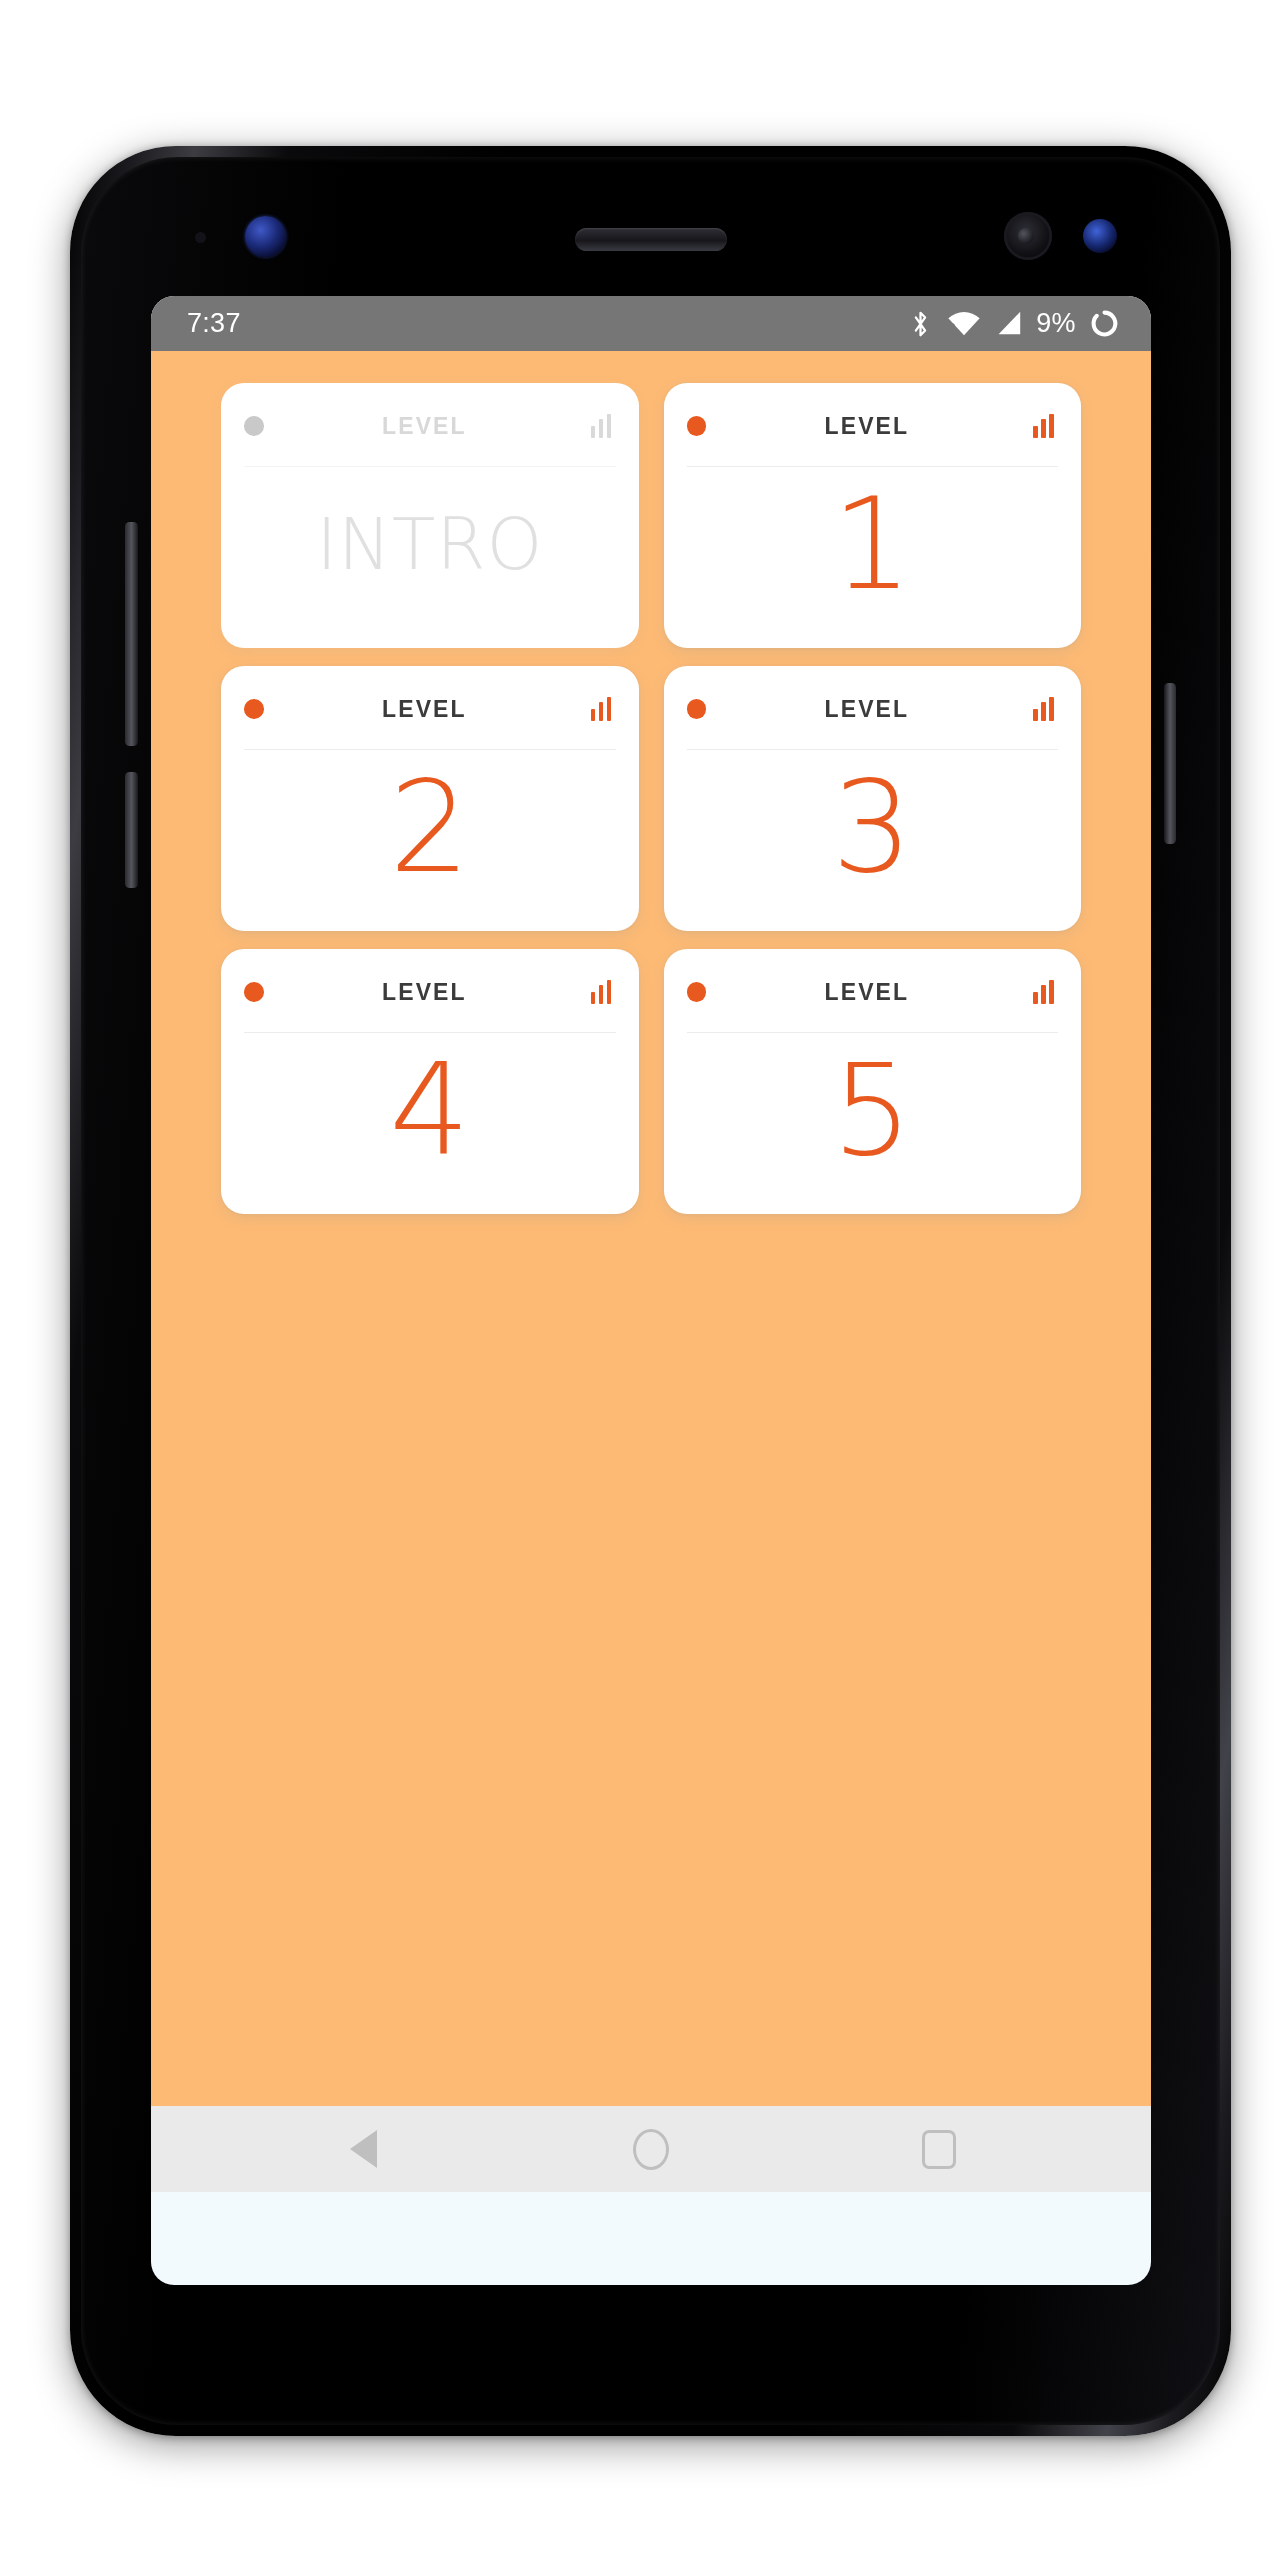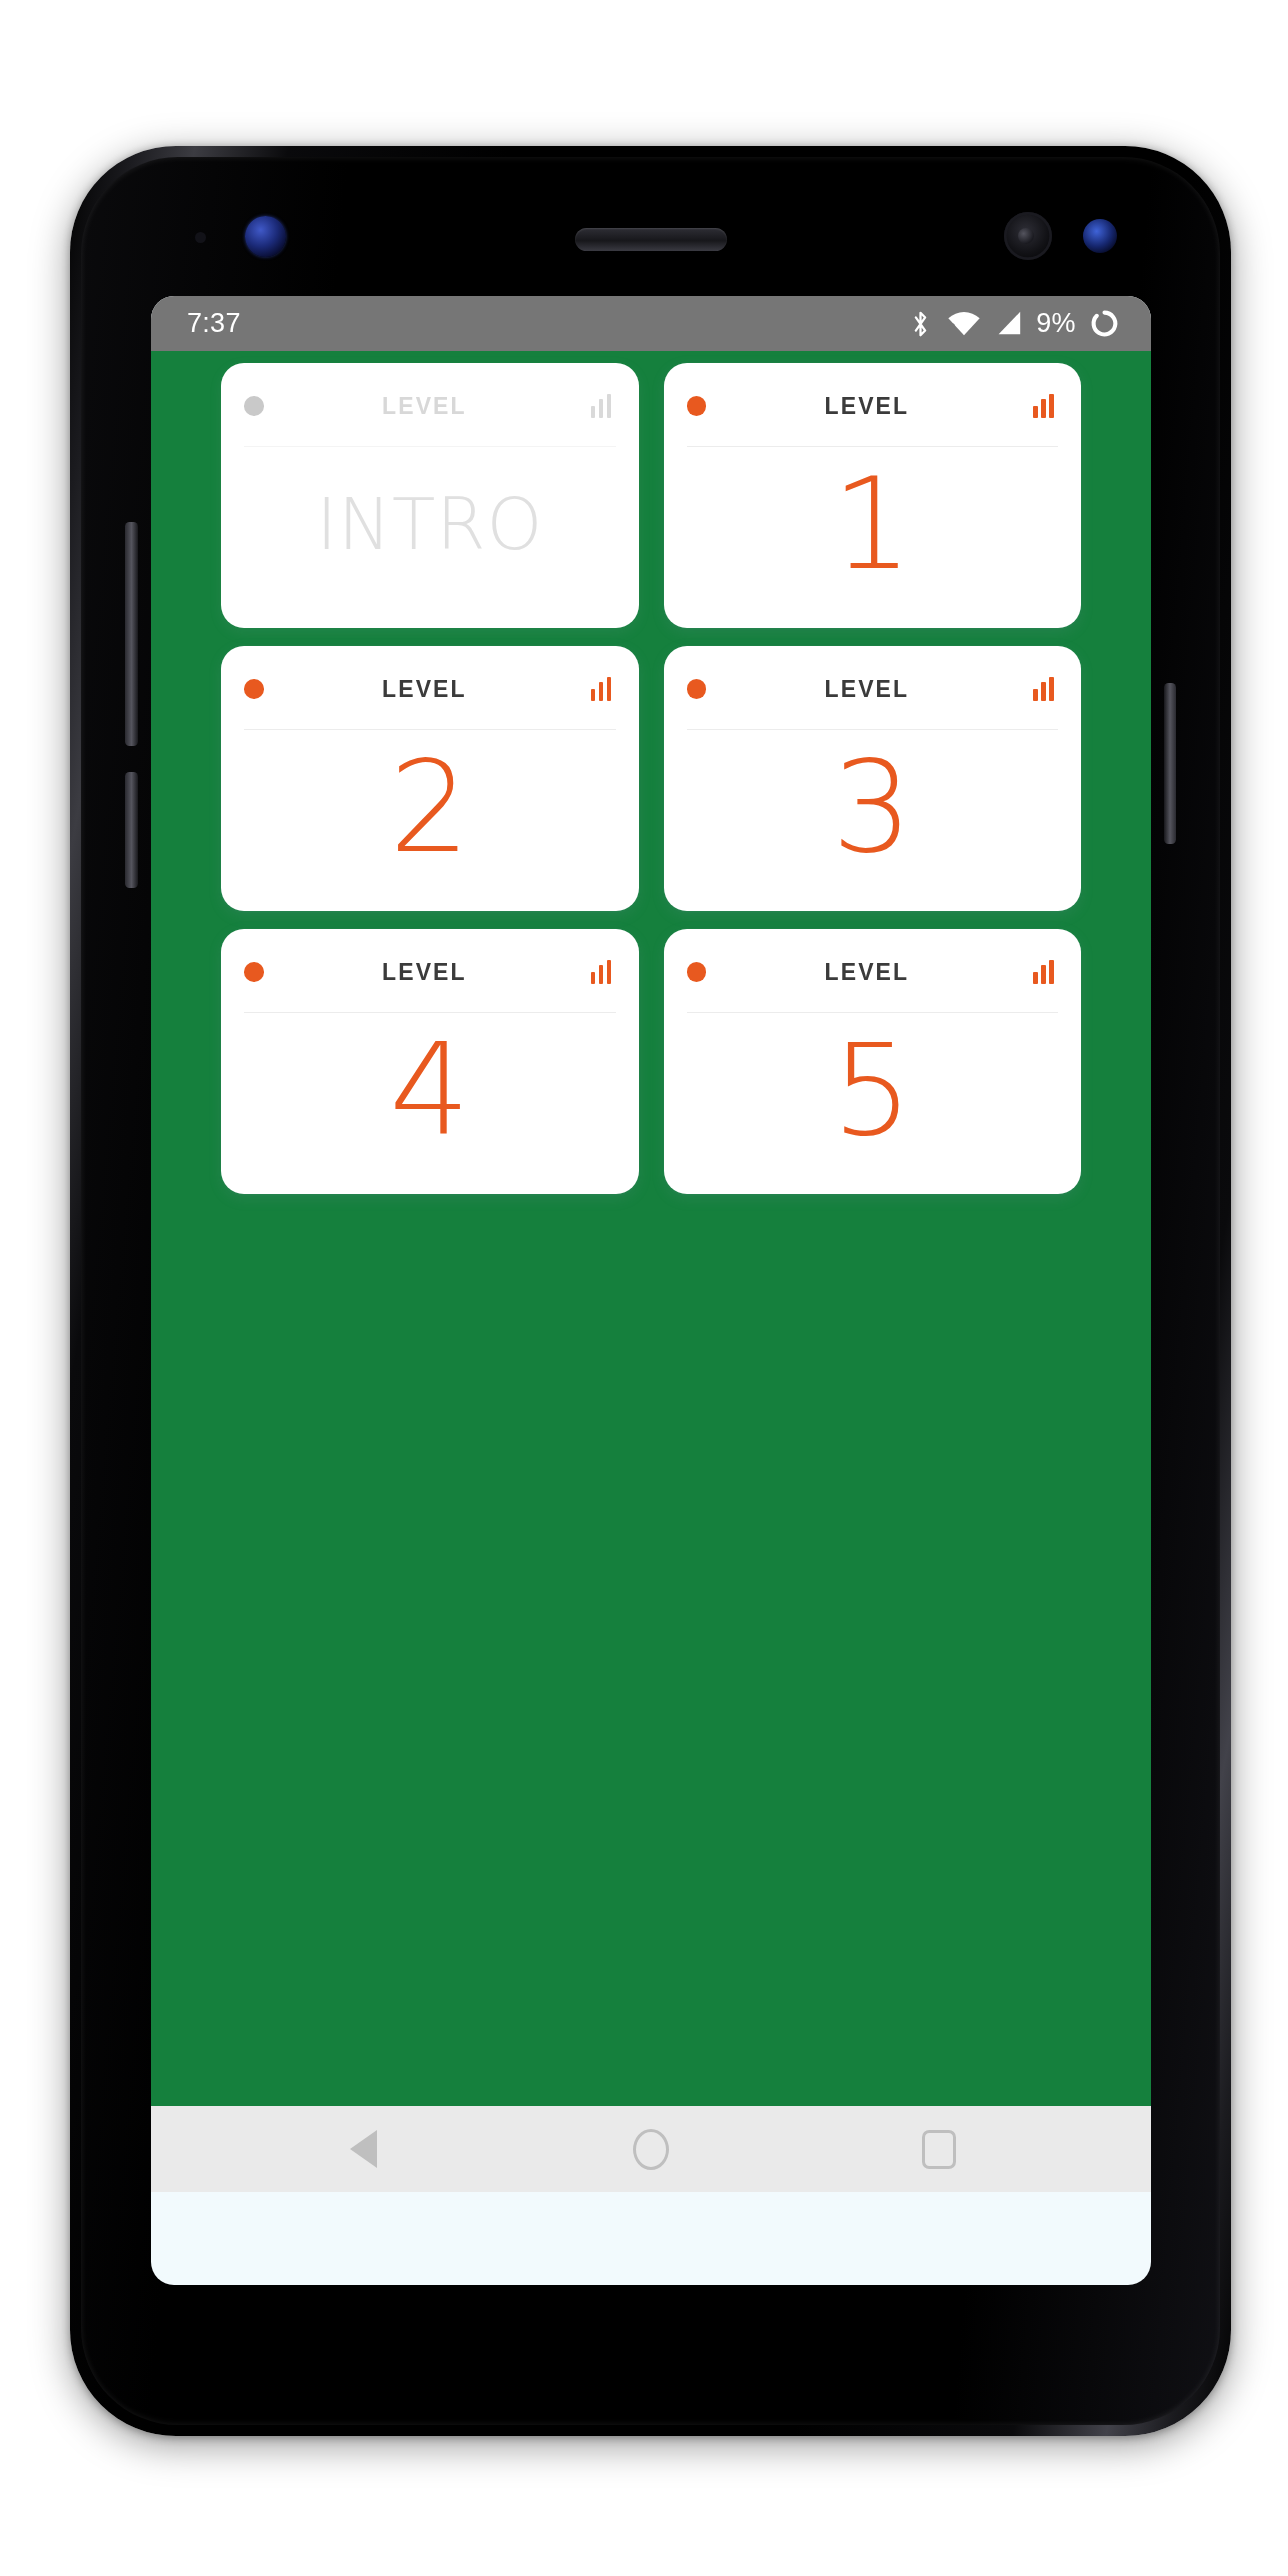--- a/index.html
+++ b/index.html
@@ -97,22 +97,22 @@
     letter-spacing:0.4px; white-space:nowrap;
   }
   #menu-button{ width:63px; height:55px; display:flex; flex-direction:column;
     justify-content:center; gap:9.8px; padding:0 5.4px; cursor:pointer; }
   #menu-button span{ display:block; height:6.3px; border-radius:2.7px;
     background:linear-gradient(180deg,#8FBF58,#6FA840); }
 
   
   #content{
     height:calc(100% - 55px - 93px - 86px);
-    background:#15803d;
-    padding:12px 70px 0 70px;
+    background:#fdba74;
+    padding:32px 70px 0 70px;
     overflow:hidden;
   }
   #levels-grid{
     display:grid;
     grid-template-columns:repeat(2,1fr);
     column-gap:25px; row-gap:18px;
   }
   .level-card{
     position:relative;
     background:#ffffff;

